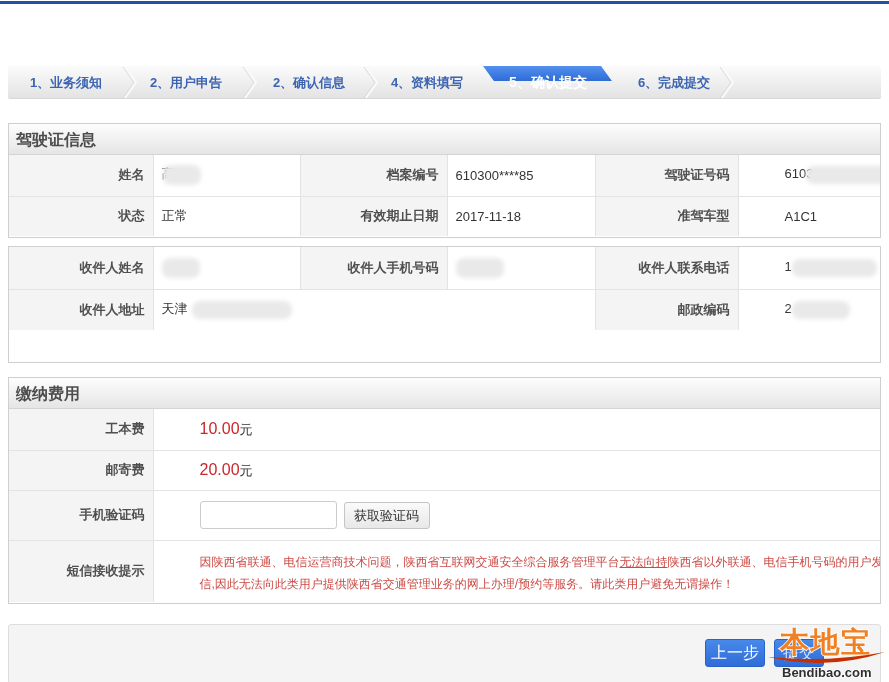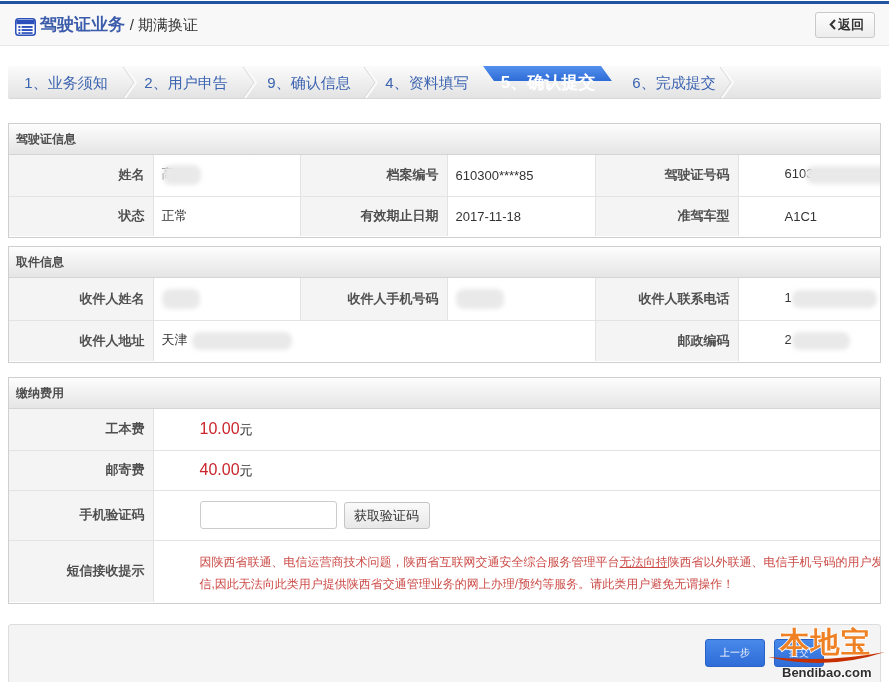--- a/index.html
+++ b/index.html
@@ -9,26 +9,26 @@
 
 
 #topline { left:0; top:1px; width:889px; height:3px; background:#2153a3; }
 #header { left:0; top:4px; width:889px; height:42px; background:#f8f8f8; border-bottom:1px solid #e7e7e7; }
 #htitle { position:absolute; left:40px; top:9px; font-size:17px; font-weight:bold; color:#3a5caa; }
 #hsub { font-size:15px; font-weight:normal; color:#333; }
 #backbtn { position:absolute; left:815px; top:8px; width:60px; height:26px; background:linear-gradient(#fdfdfd,#ededed); border:1px solid #c9c9c9; border-radius:3px; font-size:13px; font-weight:bold; color:#333; text-align:center; line-height:24px; }
 
 
 #tabbar { left:8px; top:66px; width:873px; height:33px; background:linear-gradient(#fbfbfb,#e3e3e3); border-bottom:1px solid #d8d8d8; border-radius:2px; }
-.tab { position:absolute; top:0; height:33px; line-height:33px; text-align:center; font-size:15px; font-weight:normal; color:#3c64b0; width:120px; }
-#activetab { position:absolute; left:475px; top:0; width:130px; height:15px; background:linear-gradient(#5390ee,#2e6cd6); -webkit-clip-path:polygon(0 0,118px 0,130px 16.5px,118px 33px,0 33px,12px 16.5px); clip-path:polygon(0 0,118px 0,130px 16.5px,118px 33px,0 33px,12px 16.5px); color:#fff; font-size:17px; font-weight:bold; text-align:center; line-height:33px; }
+.tab { position:absolute; top:0; height:33px; line-height:33px; text-align:center; font-size:13px; font-weight:bold; color:#3c64b0; width:120px; }
+#activetab { position:absolute; left:475px; top:0; width:130px; height:15px; background:linear-gradient(#5390ee,#2e6cd6); -webkit-clip-path:polygon(0 0,118px 0,130px 16.5px,118px 33px,0 33px,12px 16.5px); clip-path:polygon(0 0,118px 0,130px 16.5px,118px 33px,0 33px,12px 16.5px); color:#fff; font-size:14px; font-weight:bold; text-align:center; line-height:33px; }
 
 
 .panel { left:8px; width:873px; border:1px solid #cfcfcf; background:#fff; }
-.phead { height:31px; line-height:31px; background:linear-gradient(#fdfdfd,#e5e5e5); border-bottom:1px solid #d4d4d4; font-size:12px; font-weight:bold; color:#4d4d4d; padding-left:7px; }
+.phead { height:31px; line-height:31px; background:linear-gradient(#fdfdfd,#e5e5e5); border-bottom:1px solid #d4d4d4; font-size:16px; font-weight:bold; color:#4d4d4d; padding-left:7px; }
 table.grid { border-collapse:collapse; table-layout:fixed; width:871px; }
 table.grid td { border:1px solid #e3e3e3; font-size:13px; color:#333; overflow:hidden; white-space:nowrap; }
 table.grid td.lb { background:#f4f4f4; text-align:right; padding-right:8px; font-weight:bold; color:#4f4f4f; }
 table.grid td.vl { background:#fff; text-align:left; padding-left:8px; }
 table.grid tr td:first-child { border-left:none; }
 table.grid tr td:last-child { border-right:none;padding-left:46px; }
 table.grid tr:first-child td { border-top:none; }
 table.grid tr:last-child td { border-bottom:none; }
 
 .blur1 { display:inline-block; vertical-align:middle; background:#e9e9e9; border-radius:8px; filter:blur(2px); }
@@ -36,47 +36,31 @@
 
 .fee { color:#c9252b; font-weight:normal; font-size:16px; }
 .feeunit { color:#333; font-weight:normal; font-size:13px; }
 
 #vcode-input { width:137px; height:28px; border:1px solid #ccc; border-radius:3px; vertical-align:middle; }
 #vcode-btn { display:inline-block; width:86px; height:27px; line-height:25px; text-align:center; background:linear-gradient(#fafafa,#e8e8e8); border:1px solid #c5c5c5; border-radius:3px; font-size:13px; color:#333; vertical-align:middle; margin-left:7px; }
 .redmsg { color:#cb4a45; font-size:12px; line-height:22px; white-space:normal; }
 
 
 #footer { left:8px; top:624px; width:873px; height:60px; background:#f4f4f4; border:1px solid #ddd; border-radius:3px; }
-.bluebtn { position:absolute; height:28px; background:linear-gradient(#4889ea,#2f6cd8); border:1px solid #2a63c6; border-radius:3px; color:#fff; font-size:10px; text-align:center; line-height:26px; }
+.bluebtn { position:absolute; height:28px; background:linear-gradient(#4889ea,#2f6cd8); border:1px solid #2a63c6; border-radius:3px; color:#fff; font-size:16px; text-align:center; line-height:26px; }
 </style>
 </head>
 <body>
 <div id="page">
   <div id="topline" class="abs"></div>
-  <div id="header" class="abs">
-    <svg class="abs" style="left:15px;top:14px" width="21" height="18" viewBox="0 0 21 18">
-      <rect x="0.75" y="0.75" width="19.5" height="16.5" rx="2.8" fill="#ffffff" stroke="#2b50bb" stroke-width="1.5"></rect>
-      <path d="M1.4 2 h18.2 v4.2 h-18.2 z" fill="#2b50bb"></path>
-      <rect x="3.4" y="8" width="2" height="1.9" fill="#2b50bb"></rect>
-      <rect x="6.6" y="8" width="11" height="1.9" fill="#2b50bb"></rect>
-      <rect x="3.4" y="11.1" width="2" height="1.9" fill="#2b50bb"></rect>
-      <rect x="6.6" y="11.1" width="11" height="1.9" fill="#2b50bb"></rect>
-      <rect x="3.4" y="14.2" width="2" height="1.7" fill="#2b50bb"></rect>
-      <rect x="6.6" y="14.2" width="11" height="1.7" fill="#2b50bb"></rect>
-    </svg>
-    <div id="htitle">驾驶证业务 <span id="hsub">/ 期满换证</span></div>
-    <div id="backbtn" style="padding-left:3px"><svg width="7" height="11" style="vertical-align:-1px;margin-right:2px">
-          <path d="M6 1 L1.7 5.5 L6 10" stroke="#333" stroke-width="2" fill="none"></path>
-        </svg>返回</div>
-  </div>
 
   <div id="tabbar" class="abs">
     <div class="tab" style="left:-2px">1、业务须知</div>
     <div class="tab" style="left:118px">2、用户申告</div>
-    <div class="tab" style="left:241px">9、确认信息</div>
+    <div class="tab" style="left:241px">2、确认信息</div>
     <div class="tab" style="left:359px">4、资料填写</div>
     <div class="tab" style="left:606px">6、完成提交</div>
     <svg class="abs" style="left:0;top:0" width="873" height="33">
       <g fill="none">
         <polyline points="115,1 126,16.5 115,32" stroke="#d9d9d9" stroke-width="1"></polyline>
         <polyline points="117,1 128,16.5 117,32" stroke="#fafafa" stroke-width="2"></polyline>
         <polyline points="235,1 246,16.5 235,32" stroke="#d9d9d9" stroke-width="1"></polyline>
         <polyline points="237,1 248,16.5 237,32" stroke="#fafafa" stroke-width="2"></polyline>
         <polyline points="356,1 367,16.5 356,32" stroke="#d9d9d9" stroke-width="1"></polyline>
         <polyline points="358,1 369,16.5 358,32" stroke="#fafafa" stroke-width="2"></polyline>
@@ -113,21 +97,20 @@
         <td class="lb">有效期止日期</td>
             <td class="vl">2017-11-18</td>
         <td class="lb">准驾车型</td>
             <td class="vl">A1C1</td>
       </tr>
     </tbody>
       </table>
   </div>
 
   <div class="panel abs" style="top:246px;height:117px">
-    <div class="phead">取件信息</div>
     <table class="grid">
       <colgroup>
           <col style="width:144px">
           <col style="width:147px">
           <col style="width:147px">
           <col style="width:148px">
           <col style="width:143px">
           <col style="width:142px">
         </colgroup>
       <tbody>
@@ -156,21 +139,21 @@
           <col style="width:144px">
           <col style="width:727px">
         </colgroup>
       <tbody>
           <tr style="height:41px">
         <td class="lb">工本费</td>
             <td class="vl"><span class="fee">10.00</span><span class="feeunit">元</span></td>
       </tr>
       <tr style="height:40px">
         <td class="lb">邮寄费</td>
-            <td class="vl"><span class="fee">40.00</span><span class="feeunit">元</span></td>
+            <td class="vl"><span class="fee">20.00</span><span class="feeunit">元</span></td>
       </tr>
       <tr style="height:50px">
         <td class="lb">手机验证码</td>
             <td class="vl"><input id="vcode-input" type="text" style=""><span id="vcode-btn">获取验证码</span></td>
       </tr>
       <tr style="height:62px">
         <td class="lb" style="">短信接收提示</td>
             <td class="vl">
               <div class="redmsg" style="width:714px;margin-top:3px">因陕西省联通、电信运营商技术问题，陕西省互联网交通安全综合服务管理平台<span style="text-decoration:underline">无法向持</span>陕西省以外联通、电信手机号码的用户发送短信,因此无法向此类用户提供陕西省交通管理业务的网上办理/预约等服务。请此类用户避免无谓操作！</div>
             </td>

